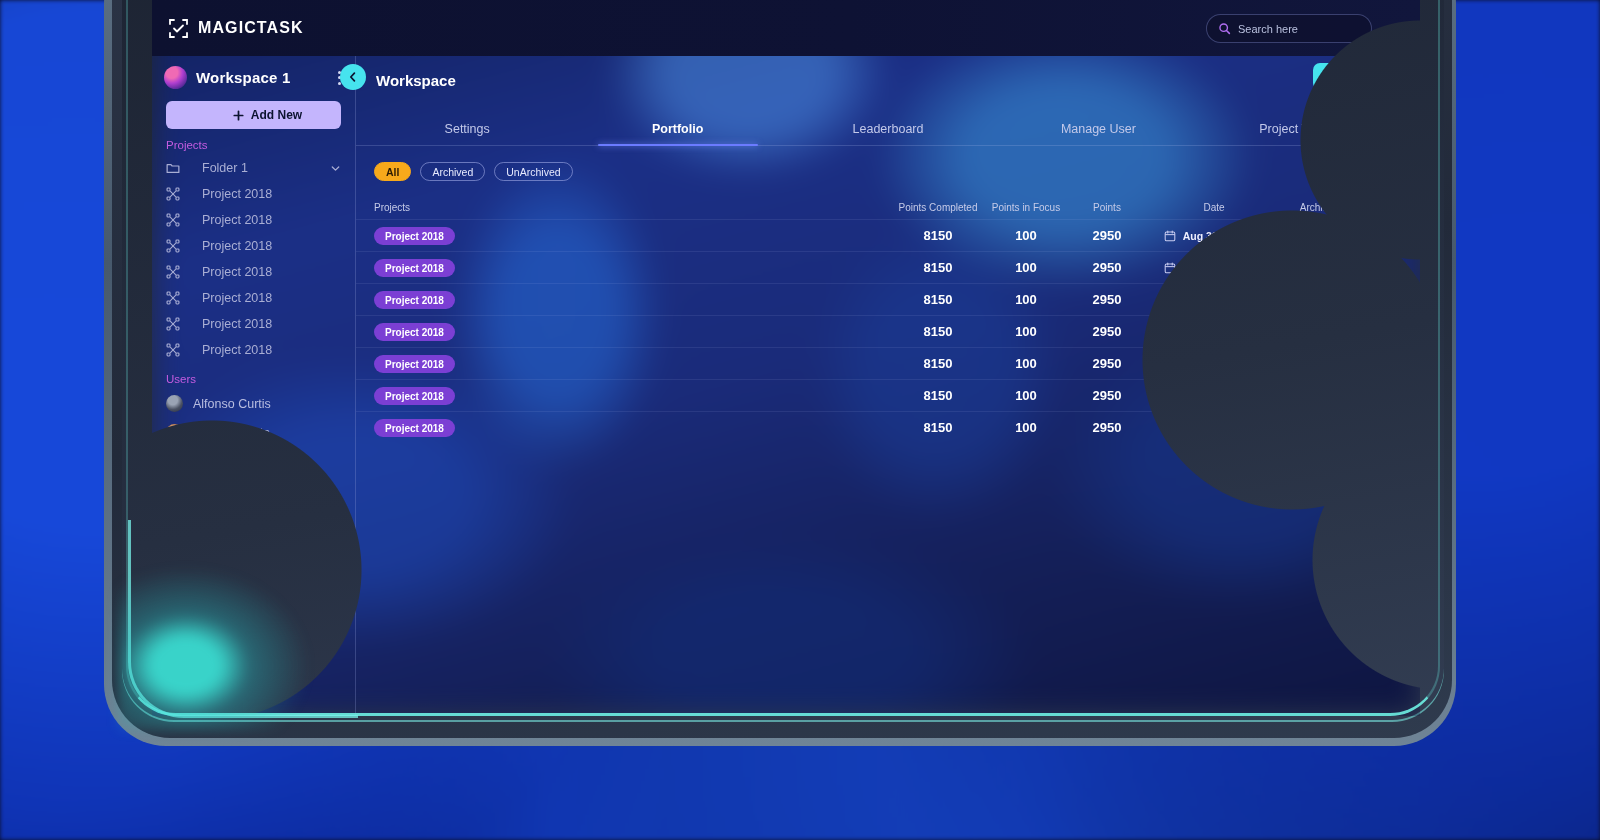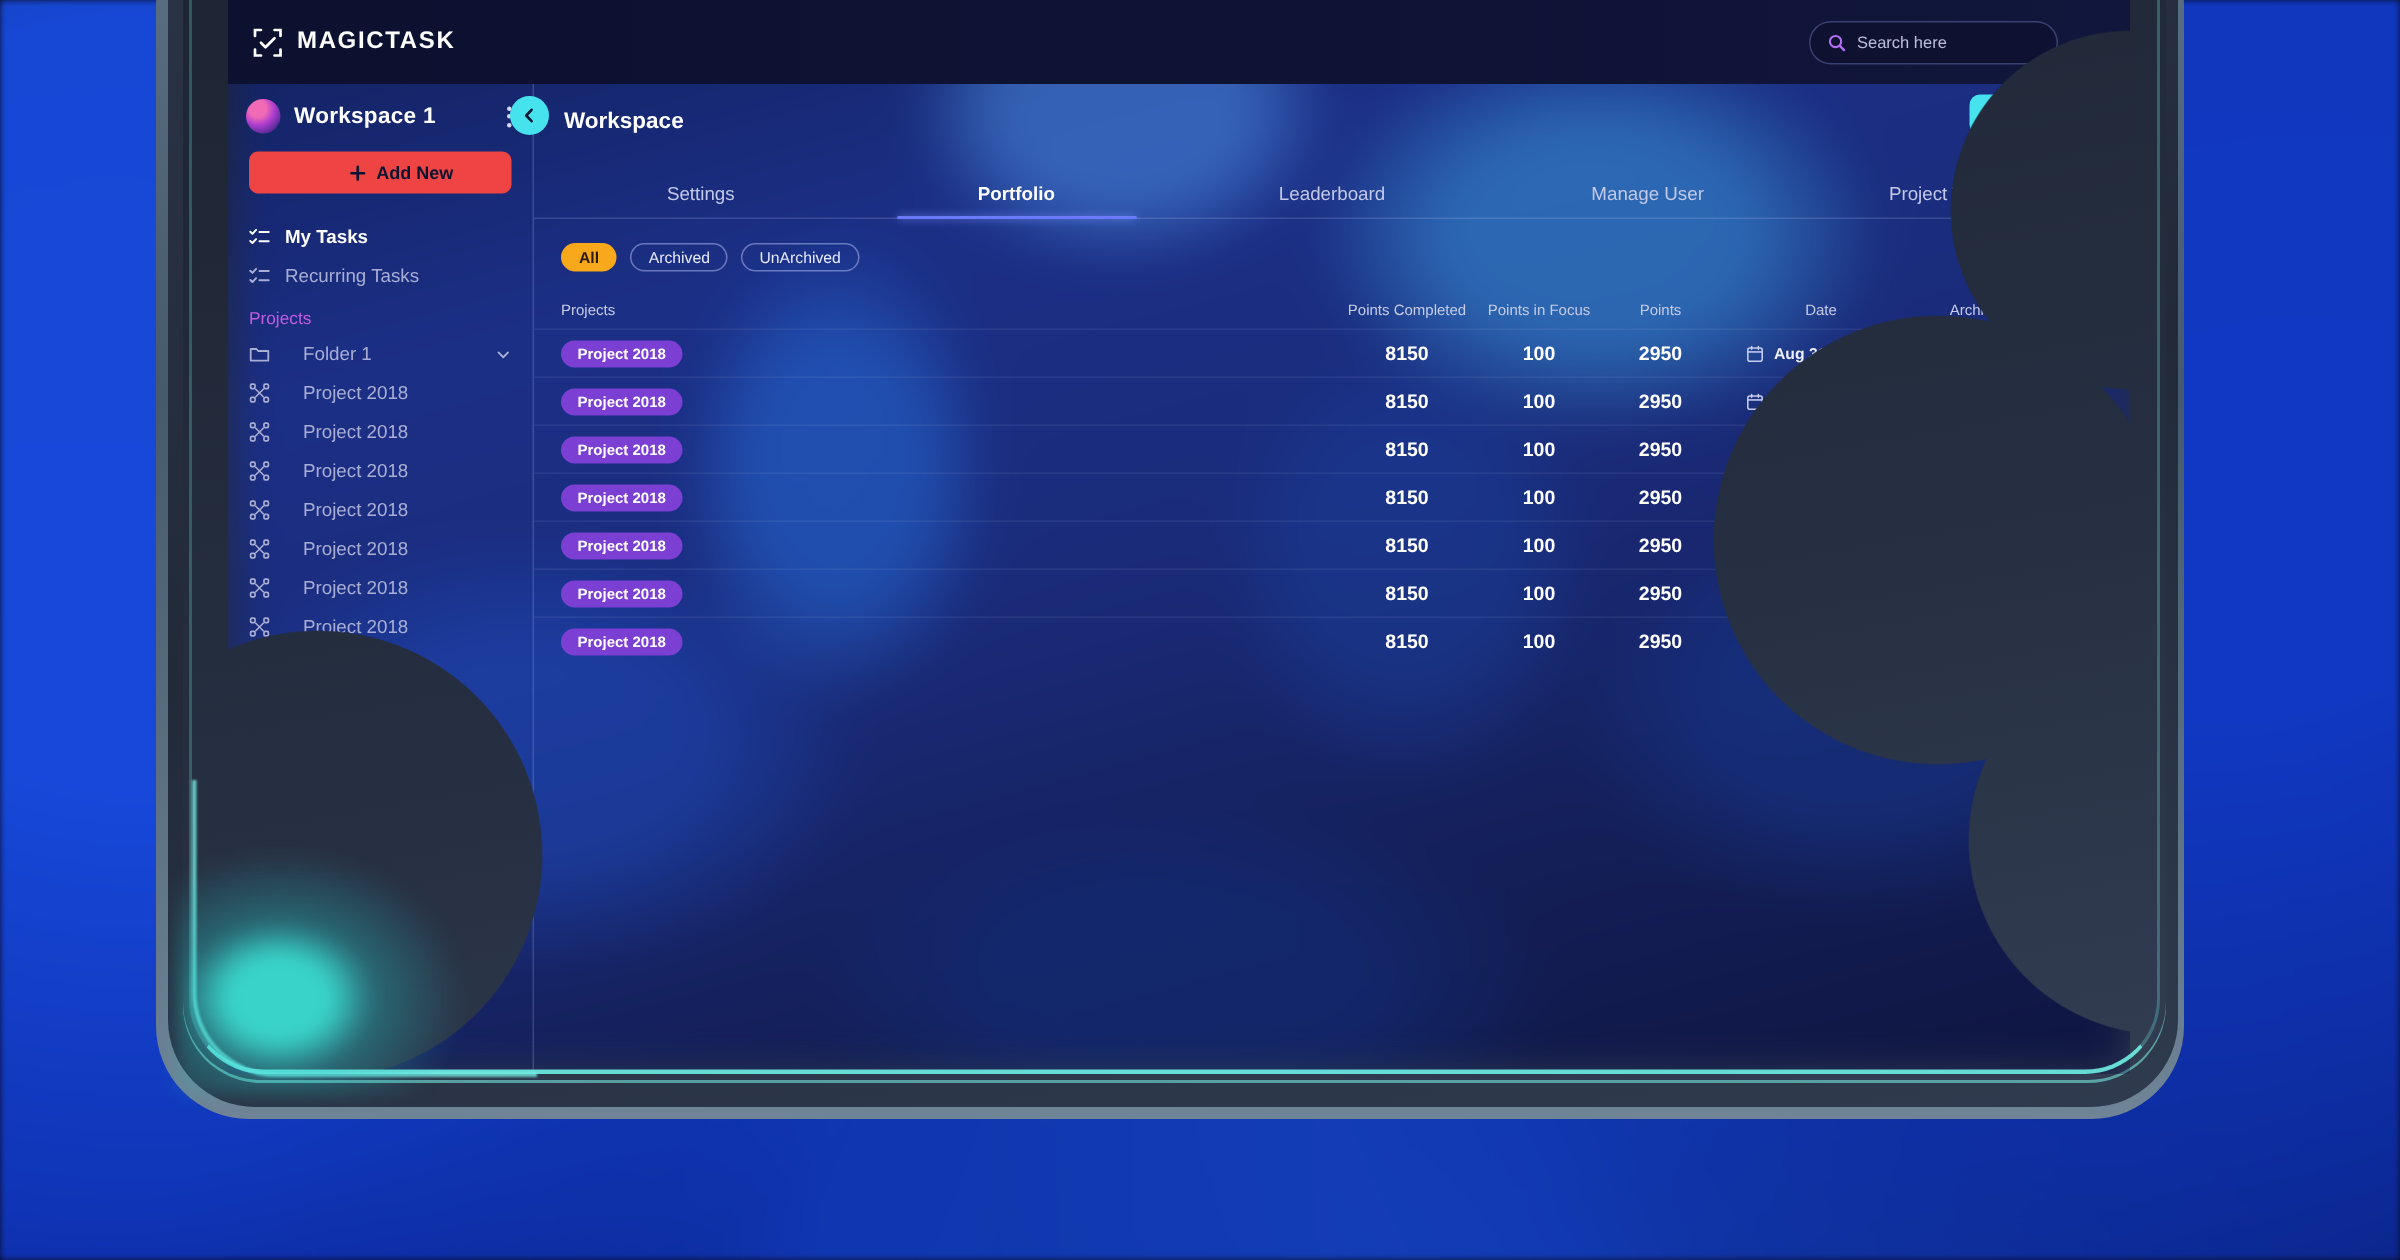--- a/index.html
+++ b/index.html
@@ -149,21 +149,21 @@
     width: 23px; height: 23px; border-radius: 50%;
     background: radial-gradient(circle at 34% 28%, #f06ab4 0 26%, #b13fd0 48%, #5a2a9a 76%, #2b1a66 100%);
     flex: none;
   }
   .ws-name { color: #fff; font-size: 15px; font-weight: 700; letter-spacing: .2px; flex: 1; }
   .ws-dots { color: #cfd3ee; font-size: 14px; letter-spacing: 0; line-height: 5px; width: 12px; text-align: center; }
   .ws-dots span { display: block; width: 3px; height: 3px; border-radius: 50%; background: #d3d7f0; margin: 2.5px auto; }
 
   .add-new {
     margin: 12px 14px 0 14px; height: 28px;
-    background: #ef4444; border-radius: 6px;
+    background: #c4b5fd; border-radius: 6px;
     display: flex; align-items: center; justify-content: center; gap: 7px;
     color: #0c1330; font-size: 12px; font-weight: 600;
     cursor: pointer;
     padding-left: 28px;
   }
 
   .nav { margin-top: 16px; }
   .nav-item {
     display: flex; align-items: center; gap: 10px;
     padding: 6px 14px; cursor: pointer;
@@ -310,42 +310,20 @@
 
     <div class="add-new">
       <span>
         <svg width="11" height="11" viewBox="0 0 12 12">
           <path d="M6 1.4v9.2M1.4 6h9.2" stroke="#0c1330" stroke-width="1.9" stroke-linecap="round"></path>
         </svg>
       </span>
       <span>Add New</span>
     </div>
 
-    <div class="nav">
-      <div class="nav-item active">
-        <span>
-          <svg width="14" height="14" viewBox="0 0 16 16">
-            <path d="M1 4l1.6 1.6L5.4 2.6" fill="none" stroke="#ffffff" stroke-width="1.5" stroke-linecap="round" stroke-linejoin="round"></path>
-            <path d="M1 11l1.6 1.6 2.8-3" fill="none" stroke="#ffffff" stroke-width="1.5" stroke-linecap="round" stroke-linejoin="round"></path>
-            <path d="M8 4.2h7M8 11.2h7" stroke="#ffffff" stroke-width="1.5" stroke-linecap="round"></path>
-          </svg>
-        </span>
-        <span class="lbl">My Tasks</span>
-      </div>
-      <div class="nav-item">
-        <span>
-          <svg width="14" height="14" viewBox="0 0 16 16">
-            <path d="M1 4l1.6 1.6L5.4 2.6" fill="none" stroke="#a9aed4" stroke-width="1.5" stroke-linecap="round" stroke-linejoin="round"></path>
-            <path d="M1 11l1.6 1.6 2.8-3" fill="none" stroke="#a9aed4" stroke-width="1.5" stroke-linecap="round" stroke-linejoin="round"></path>
-            <path d="M8 4.2h7M8 11.2h7" stroke="#a9aed4" stroke-width="1.5" stroke-linecap="round"></path>
-          </svg>
-        </span>
-        <span class="lbl">Recurring Tasks</span>
-      </div>
-    </div>
 
     <div class="section-label">Projects</div>
 
     <div class="proj-item">
       <span>
         <svg width="14" height="14" viewBox="0 0 16 16">
           <path d="M1.3 4.2h4.4l1.3 1.5h7.7v7.3H1.3z" fill="none" stroke="#a9aed4" stroke-width="1.4" stroke-linejoin="round"></path>
         </svg>
       </span>
       <span class="lbl">Folder 1</span>

